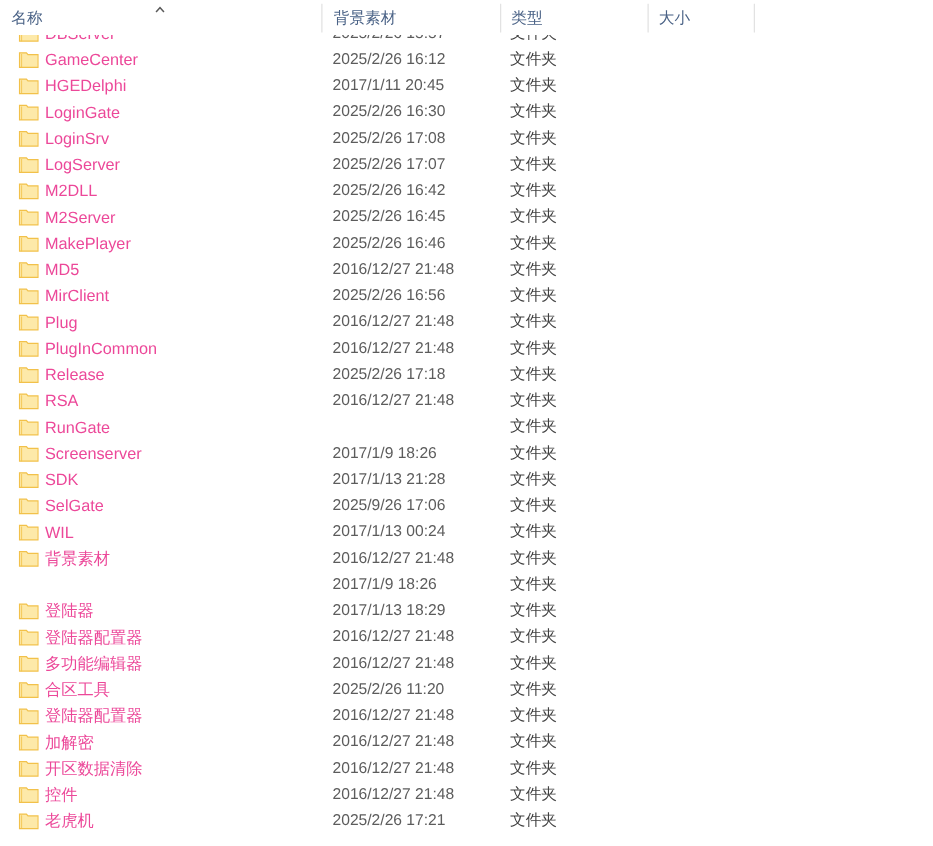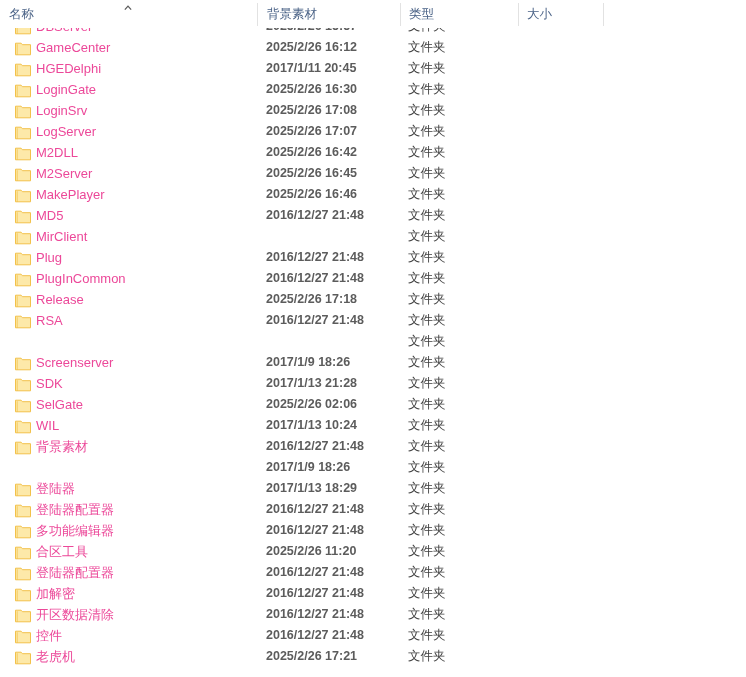--- a/index.html
+++ b/index.html
@@ -124,21 +124,20 @@
     line-height: 21px;
   }
   .cell-date {
     position: absolute;
     left: 266px;
     top: 0;
     width: 130px;
     font-size: 12.5px;
     color: #5c5c5c;
     line-height: 21px;
-    font-weight: bold;
   }
   .cell-type {
     position: absolute;
     left: 408px;
     top: 0;
     width: 105px;
     font-size: 12.5px;
     color: #404040;
     line-height: 21px;
   }
@@ -311,20 +310,21 @@
           <div class="cell-size"></div>
         </div>
         <div class="file-row">
           <div class="cell-name">
             <span class="folder-icon"><svg width="16" height="14" viewBox="0 0 16 14" xmlns="http://www.w3.org/2000/svg">
                 <path d="M0.5 1.2 h5.6 l1.3 1.5 H15.5 v10.1 H0.5 Z" fill="#fde9a9" stroke="#f2c14a" stroke-width="1"></path>
                 <path d="M2.2 13 V2.2" stroke="#f2c14a" stroke-width="1" fill="none" opacity="0.75"></path>
               </svg></span>
             <span class="name-text">MirClient</span>
           </div>
+          <div class="cell-date">2025/2/26 16:56</div>
           <div class="cell-type">文件夹</div>
           <div class="cell-size"></div>
         </div>
         <div class="file-row">
           <div class="cell-name">
             <span class="folder-icon"><svg width="16" height="14" viewBox="0 0 16 14" xmlns="http://www.w3.org/2000/svg">
                 <path d="M0.5 1.2 h5.6 l1.3 1.5 H15.5 v10.1 H0.5 Z" fill="#fde9a9" stroke="#f2c14a" stroke-width="1"></path>
                 <path d="M2.2 13 V2.2" stroke="#f2c14a" stroke-width="1" fill="none" opacity="0.75"></path>
               </svg></span>
             <span class="name-text">Plug</span>
@@ -363,20 +363,27 @@
                 <path d="M0.5 1.2 h5.6 l1.3 1.5 H15.5 v10.1 H0.5 Z" fill="#fde9a9" stroke="#f2c14a" stroke-width="1"></path>
                 <path d="M2.2 13 V2.2" stroke="#f2c14a" stroke-width="1" fill="none" opacity="0.75"></path>
               </svg></span>
             <span class="name-text">RSA</span>
           </div>
           <div class="cell-date">2016/12/27 21:48</div>
           <div class="cell-type">文件夹</div>
           <div class="cell-size"></div>
         </div>
         <div class="file-row">
+          <div class="cell-name">
+            <span class="folder-icon"><svg width="16" height="14" viewBox="0 0 16 14" xmlns="http://www.w3.org/2000/svg">
+                <path d="M0.5 1.2 h5.6 l1.3 1.5 H15.5 v10.1 H0.5 Z" fill="#fde9a9" stroke="#f2c14a" stroke-width="1"></path>
+                <path d="M2.2 13 V2.2" stroke="#f2c14a" stroke-width="1" fill="none" opacity="0.75"></path>
+              </svg></span>
+            <span class="name-text">RunGate</span>
+          </div>
           <div class="cell-type">文件夹</div>
           <div class="cell-size"></div>
         </div>
         <div class="file-row">
           <div class="cell-name">
             <span class="folder-icon"><svg width="16" height="14" viewBox="0 0 16 14" xmlns="http://www.w3.org/2000/svg">
                 <path d="M0.5 1.2 h5.6 l1.3 1.5 H15.5 v10.1 H0.5 Z" fill="#fde9a9" stroke="#f2c14a" stroke-width="1"></path>
                 <path d="M2.2 13 V2.2" stroke="#f2c14a" stroke-width="1" fill="none" opacity="0.75"></path>
               </svg></span>
             <span class="name-text">Screenserver</span>
@@ -398,33 +405,33 @@
           <div class="cell-size"></div>
         </div>
         <div class="file-row">
           <div class="cell-name">
             <span class="folder-icon"><svg width="16" height="14" viewBox="0 0 16 14" xmlns="http://www.w3.org/2000/svg">
                 <path d="M0.5 1.2 h5.6 l1.3 1.5 H15.5 v10.1 H0.5 Z" fill="#fde9a9" stroke="#f2c14a" stroke-width="1"></path>
                 <path d="M2.2 13 V2.2" stroke="#f2c14a" stroke-width="1" fill="none" opacity="0.75"></path>
               </svg></span>
             <span class="name-text">SelGate</span>
           </div>
-          <div class="cell-date">2025/2/26 02:06</div>
+          <div class="cell-date">2025/9/26 17:06</div>
           <div class="cell-type">文件夹</div>
           <div class="cell-size"></div>
         </div>
         <div class="file-row">
           <div class="cell-name">
             <span class="folder-icon"><svg width="16" height="14" viewBox="0 0 16 14" xmlns="http://www.w3.org/2000/svg">
                 <path d="M0.5 1.2 h5.6 l1.3 1.5 H15.5 v10.1 H0.5 Z" fill="#fde9a9" stroke="#f2c14a" stroke-width="1"></path>
                 <path d="M2.2 13 V2.2" stroke="#f2c14a" stroke-width="1" fill="none" opacity="0.75"></path>
               </svg></span>
             <span class="name-text">WIL</span>
           </div>
-          <div class="cell-date">2017/1/13 10:24</div>
+          <div class="cell-date">2017/1/13 00:24</div>
           <div class="cell-type">文件夹</div>
           <div class="cell-size"></div>
         </div>
         <div class="file-row">
           <div class="cell-name">
             <span class="folder-icon"><svg width="16" height="14" viewBox="0 0 16 14" xmlns="http://www.w3.org/2000/svg">
                 <path d="M0.5 1.2 h5.6 l1.3 1.5 H15.5 v10.1 H0.5 Z" fill="#fde9a9" stroke="#f2c14a" stroke-width="1"></path>
                 <path d="M2.2 13 V2.2" stroke="#f2c14a" stroke-width="1" fill="none" opacity="0.75"></path>
               </svg></span>
             <span class="name-text">背景素材</span>

